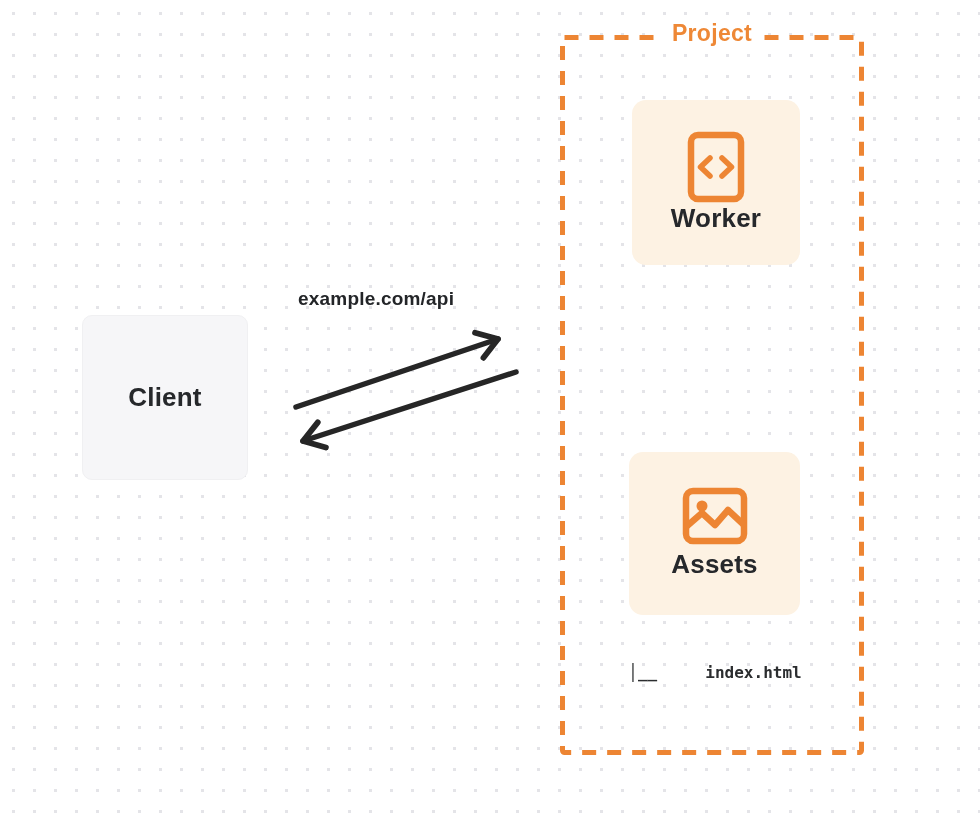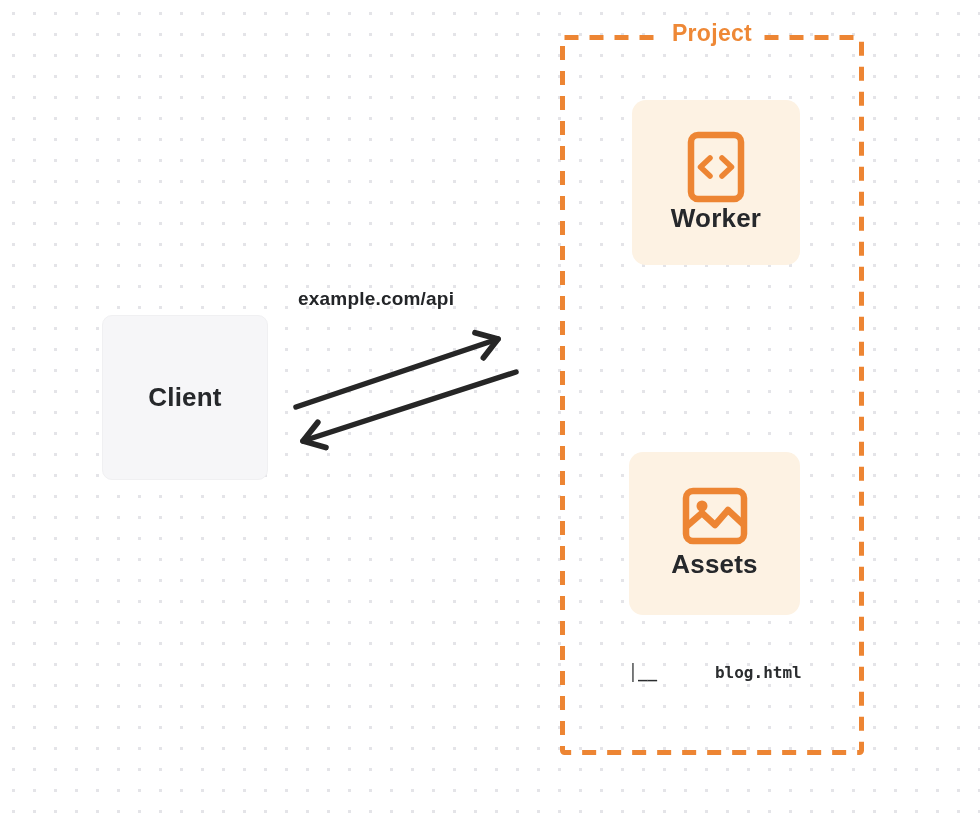--- a/index.html
+++ b/index.html
@@ -16,21 +16,21 @@
   .underlay { position:absolute; left:0; top:0; width:980px; height:818px; pointer-events:none; }
 
   .card {
     position:absolute;
     display:flex; flex-direction:column; align-items:center; justify-content:center;
   }
   .card .card-label { font-weight:bold; font-size:26px; color:#26282b; letter-spacing:.2px; }
 
   .client-card {
     left:82px; top:315px; width:166px; height:165px;
-    background:#f6f6f8; border:1px solid #f0f0f2; border-radius:10px;margin-left:20px;
+    background:#f6f6f8; border:1px solid #f0f0f2; border-radius:10px;
   }
 
   .worker-card {
     left:632px; top:100px; width:168px; height:165px;
     background:#fdf2e3; border-radius:14px; text-align:right;
   }
   .assets-card {
     left:629px; top:452px; width:171px; height:163px;
     background:#fdf2e3; border-radius:14px; gap:4px;
   }
@@ -99,17 +99,17 @@
       <svg width="66" height="58" viewBox="0 0 66 58" xmlns="http://www.w3.org/2000/svg">
         <rect x="4" y="4" width="58" height="50" rx="7" fill="none" stroke="#ed8533" stroke-width="6.5"></rect>
         <circle cx="20" cy="19" r="5.5" fill="#ed8533"></circle>
         <path d="M5 39 L20 26 L33 38 L46 23 L61 37" fill="none" stroke="#ed8533" stroke-width="6.5" stroke-linecap="round" stroke-linejoin="round"></path>
       </svg>
     </span>
     <span class="card-label">Assets</span>
   </div>
 
   <div class="file-tree">
-    <div>  │__      blog.html</div>
+    <div>  │__     index.html</div>
     
   </div>
 
 </div>
 
 </body></html>

